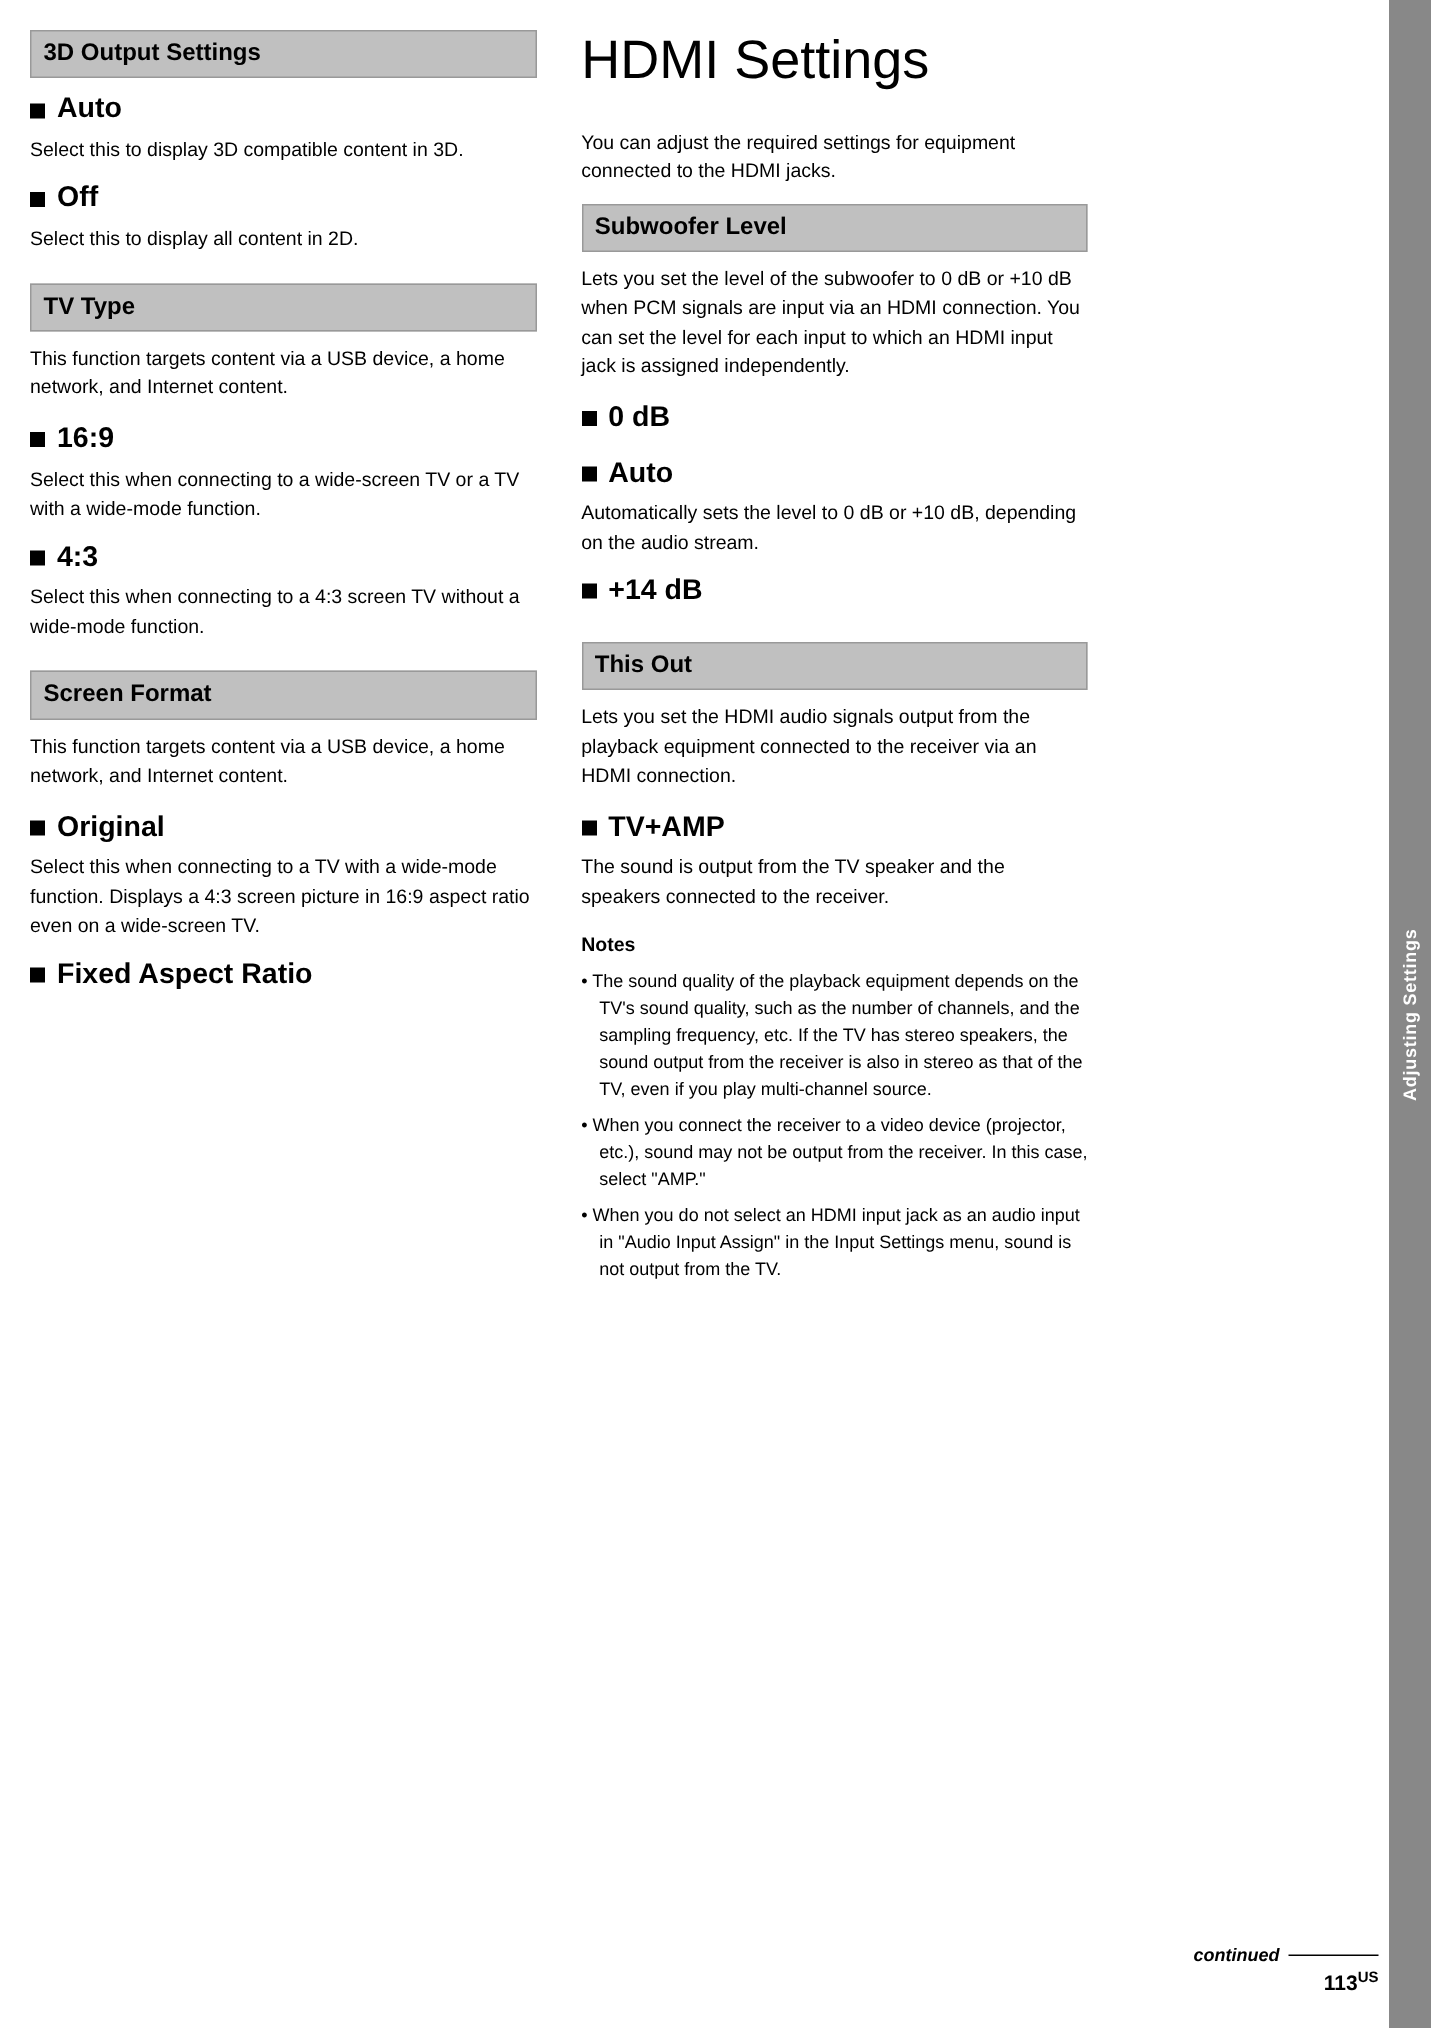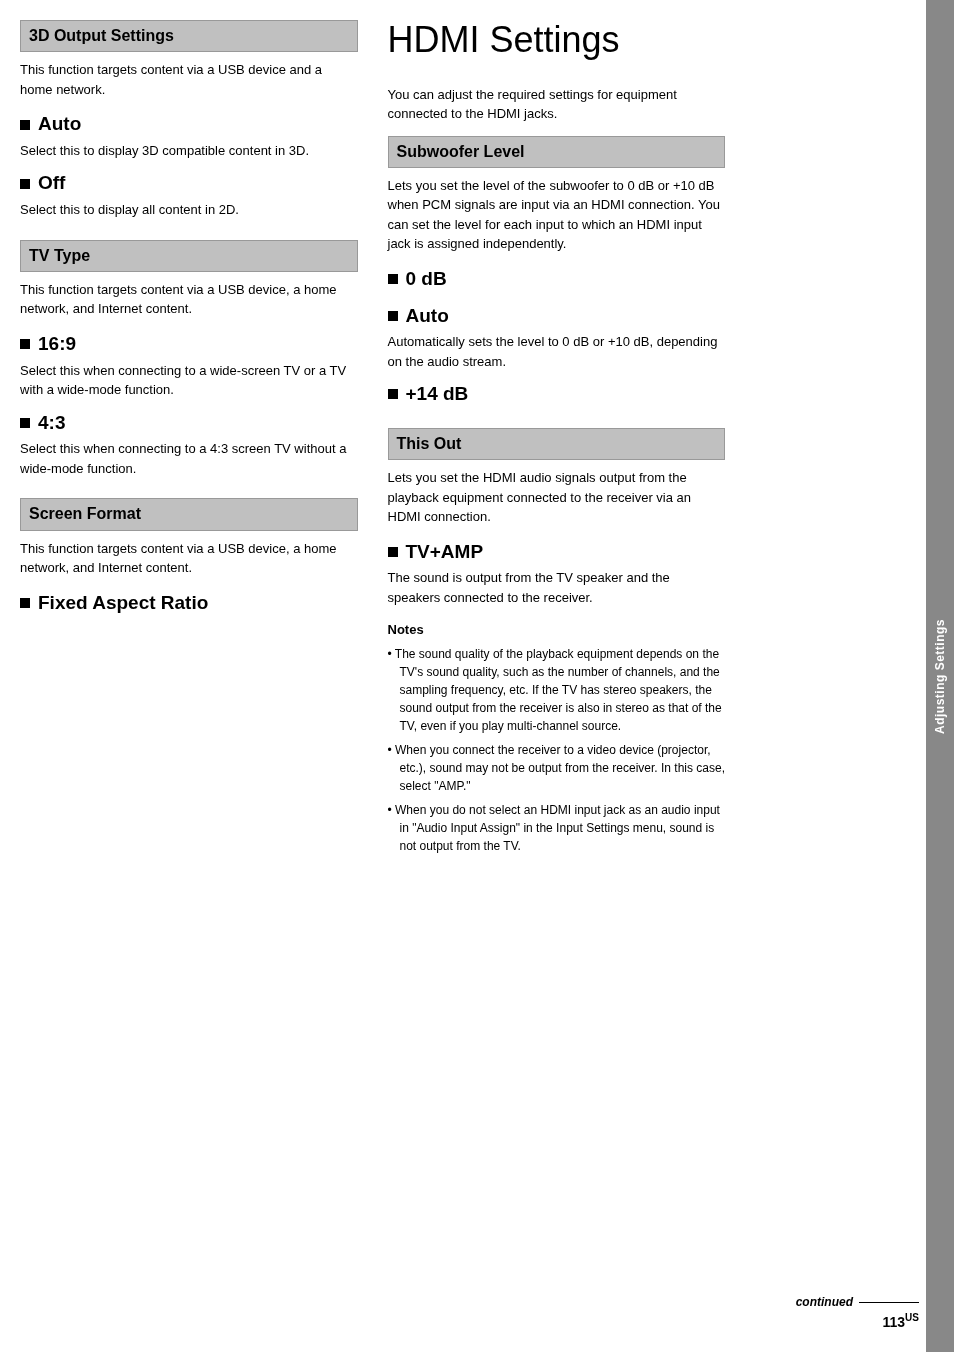--- a/index.html
+++ b/index.html
@@ -184,21 +184,20 @@
 </head>
 <body>
 
 <div class="page-container">
   <div class="main-content">
 
     <div class="left-column">
 
       <div class="section-block">
         <div class="section-header">3D Output Settings</div>
-        <p class="section-intro">This function targets content via a USB device and a home network.</p>
 
         <div class="subsection">
           <div class="subsection-title">
             <span class="black-square"></span>
             <span>Auto</span>
           </div>
           <div class="subsection-body">Select this to display 3D compatible content in 3D.</div>
         </div>
 
         <div class="subsection">
@@ -228,20 +227,27 @@
             <span>4:3</span>
           </div>
           <div class="subsection-body">Select this when connecting to a 4:3 screen TV without a wide-mode function.</div>
         </div>
       </div>
 
       <div class="section-block">
         <div class="section-header">Screen Format</div>
         <p class="section-intro">This function targets content via a USB device, a home network, and Internet content.</p>
 
+        <div class="subsection">
+          <div class="subsection-title">
+            <span class="black-square"></span>
+            <span>Original</span>
+          </div>
+          <div class="subsection-body">Select this when connecting to a TV with a wide-mode function. Displays a 4:3 screen picture in 16:9 aspect ratio even on a wide-screen TV.</div>
+        </div>
 
         <div class="subsection">
           <div class="subsection-title">
             <span class="black-square"></span>
             <span>Fixed Aspect Ratio</span>
           </div>
         </div>
       </div>
 
     </div>

